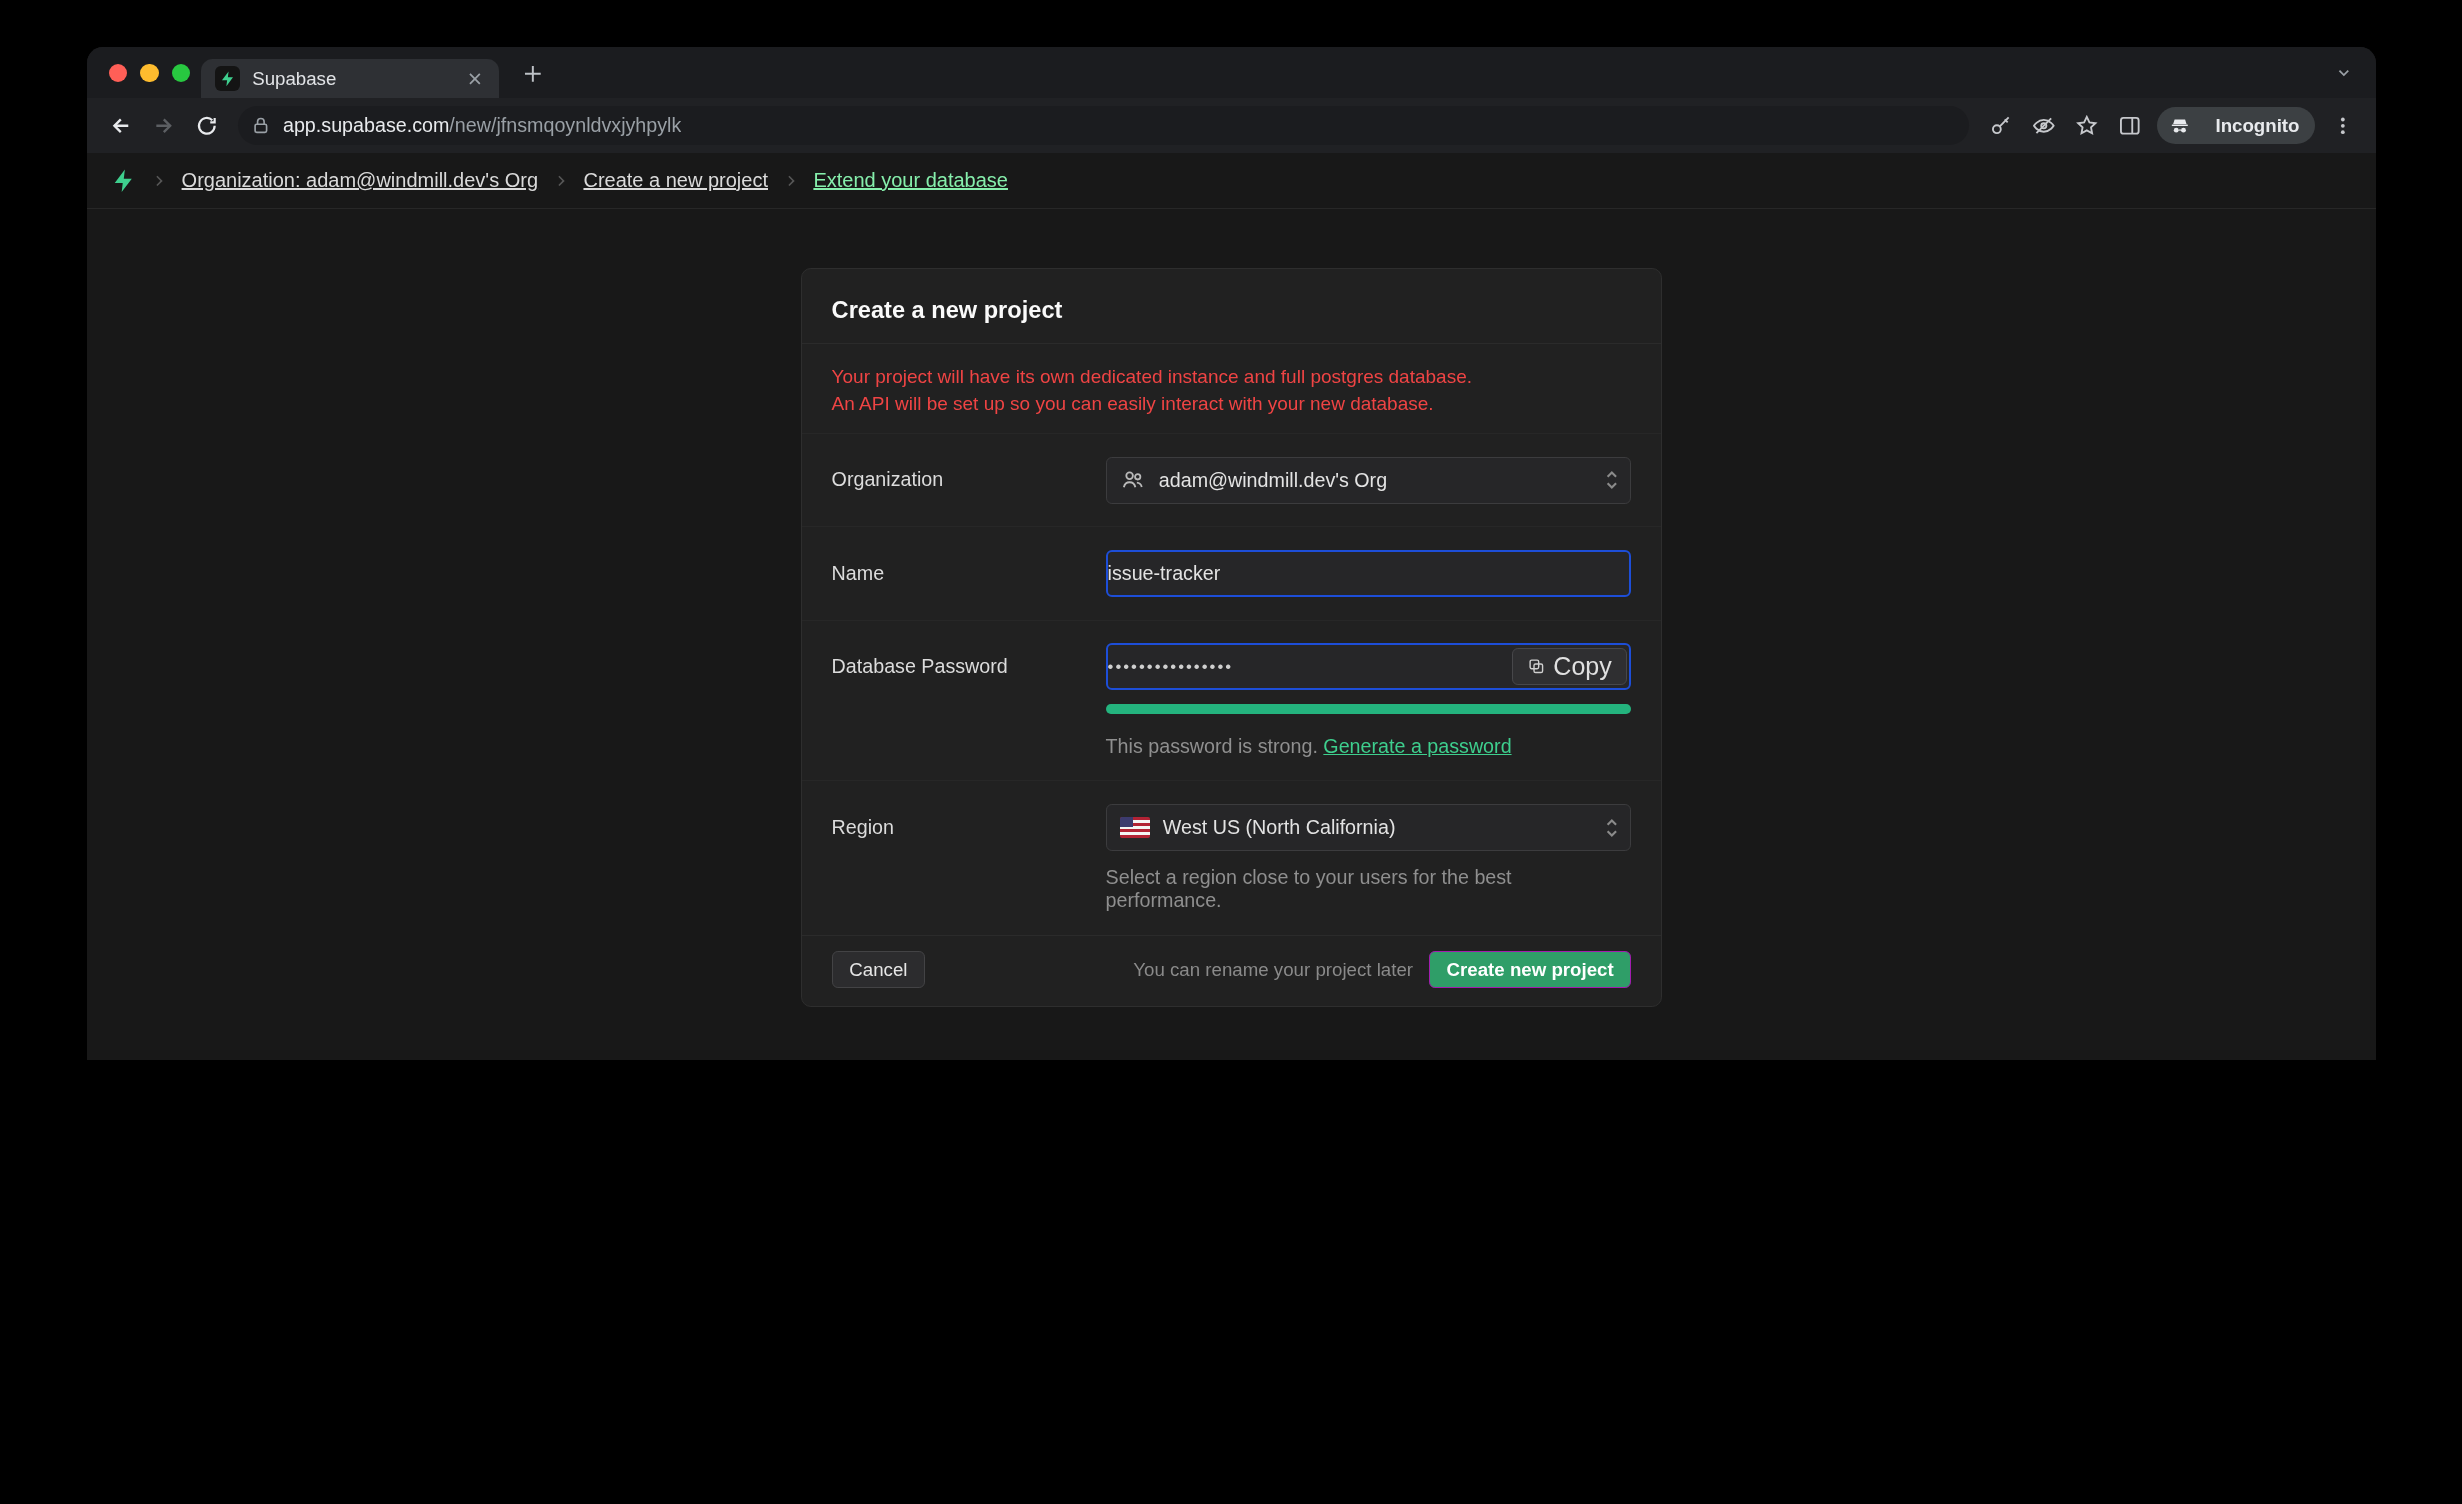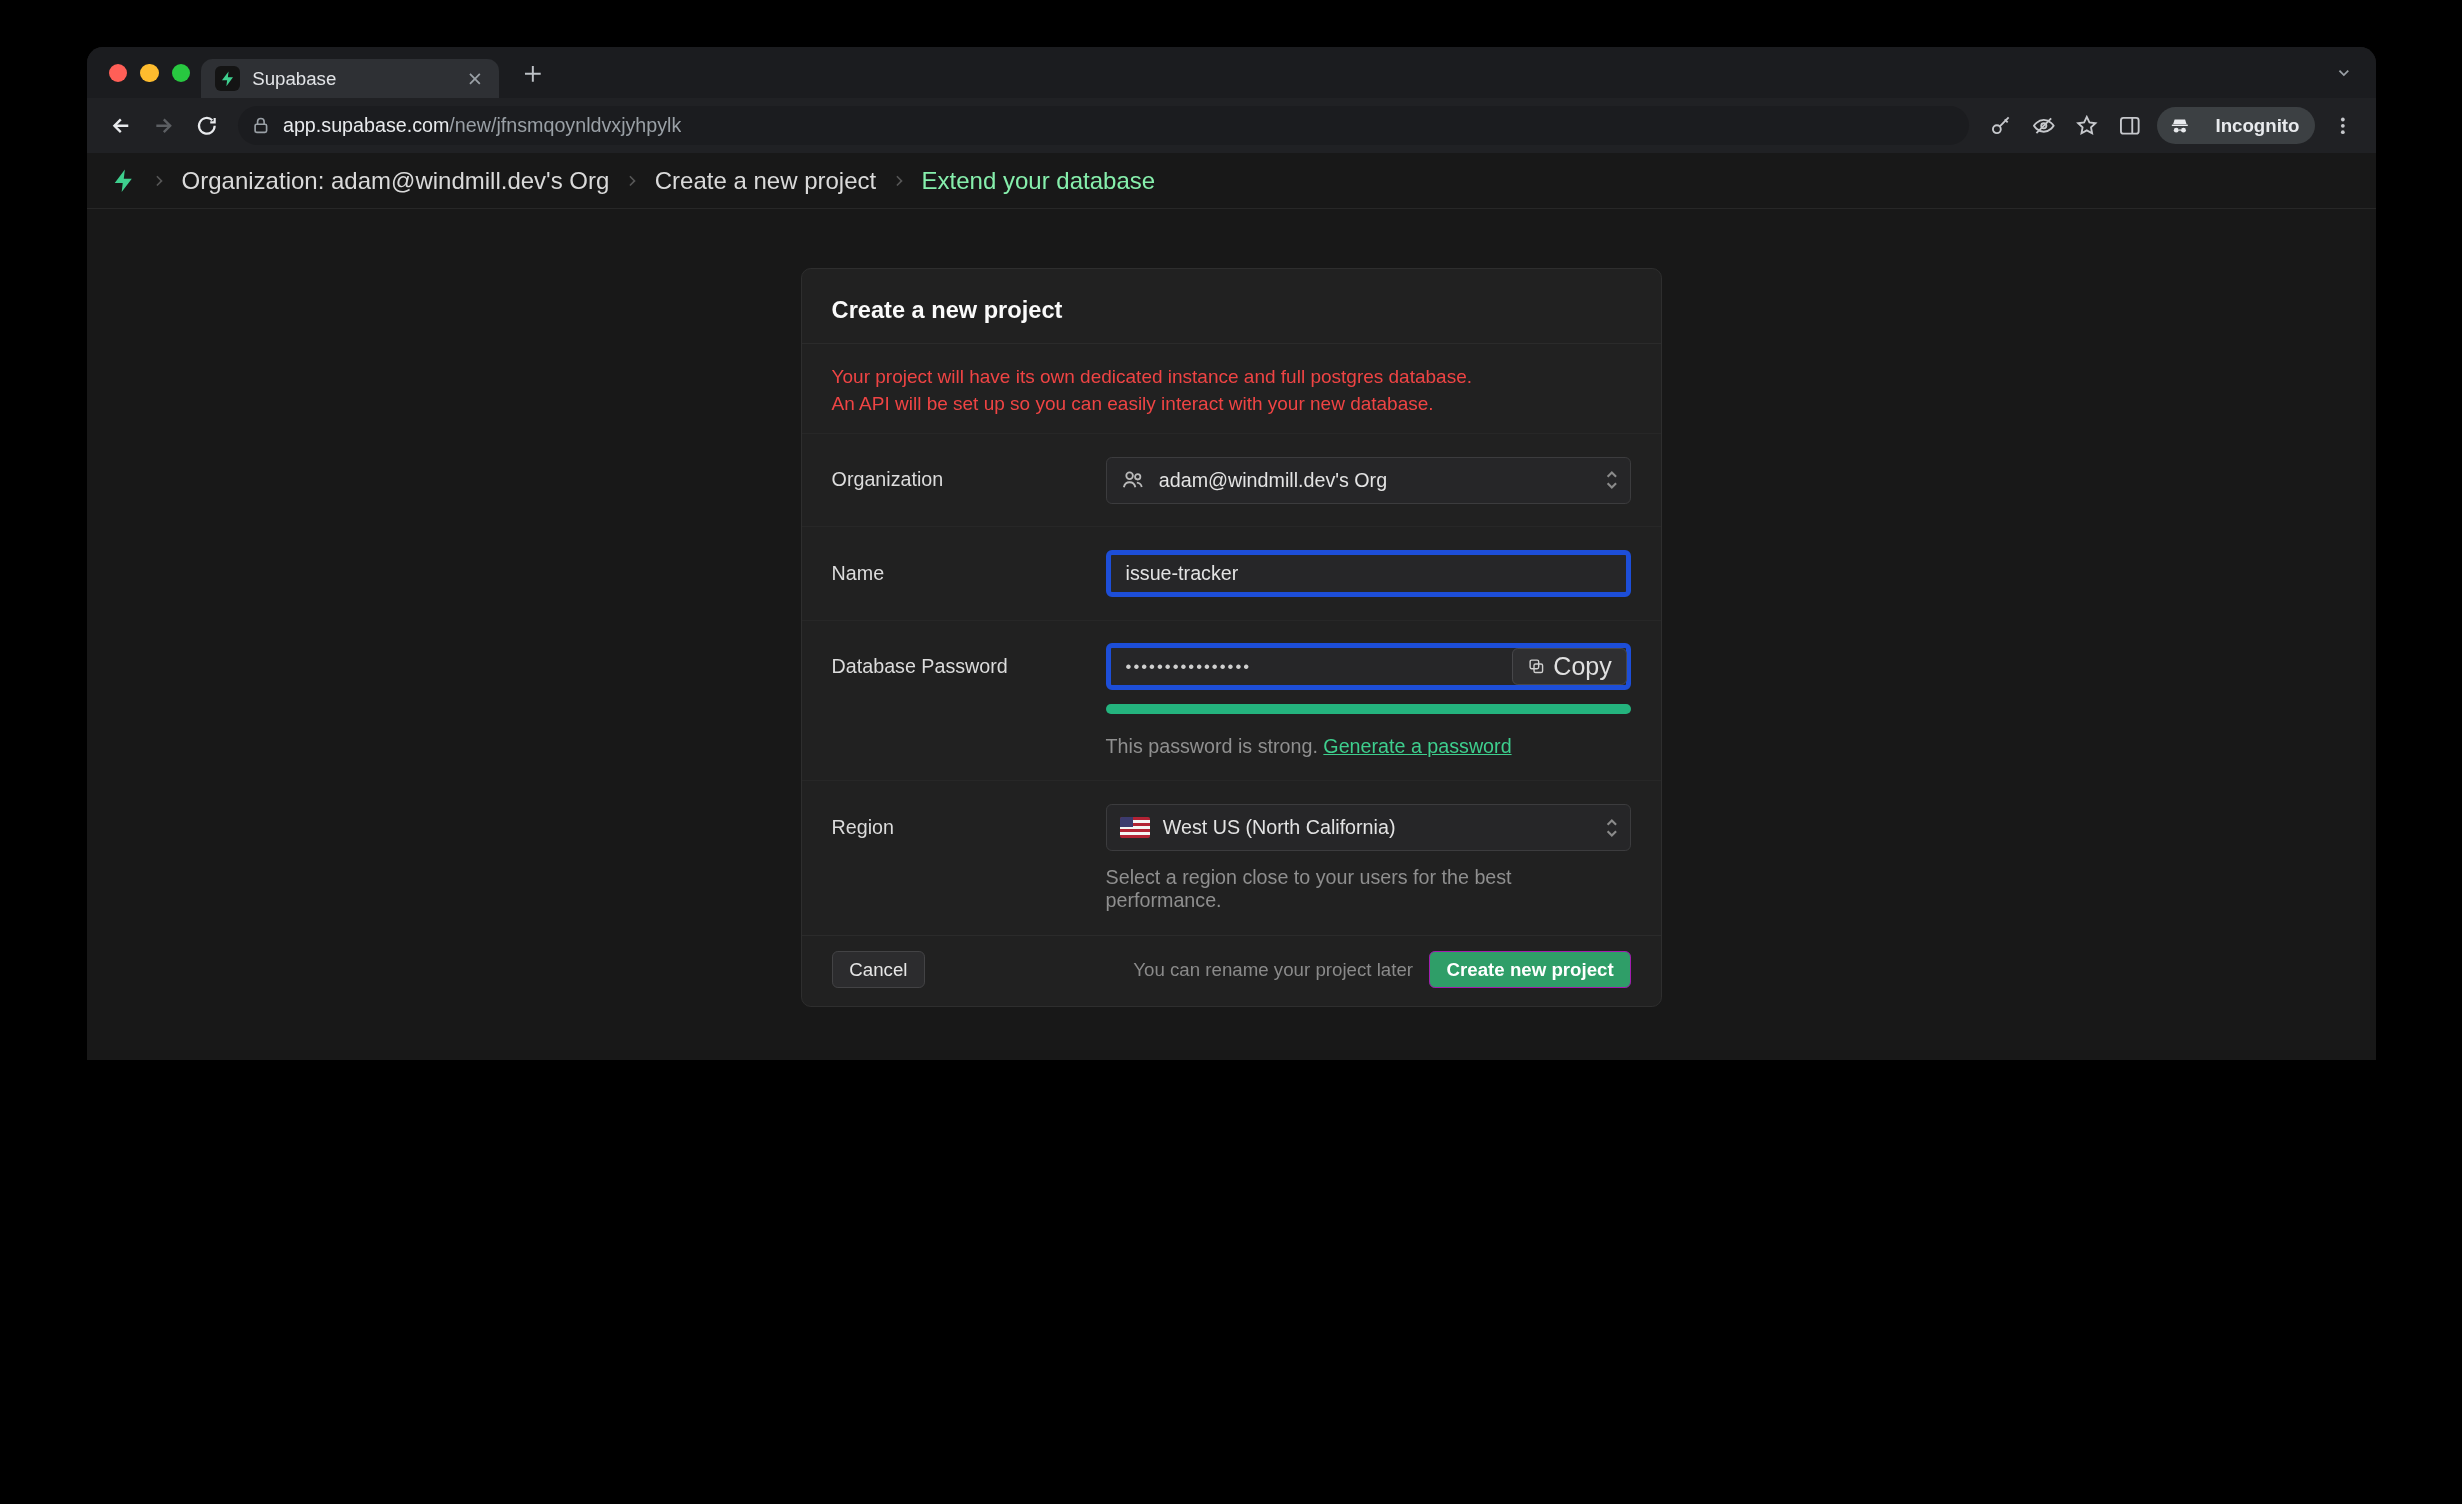--- a/index.html
+++ b/index.html
@@ -38,40 +38,40 @@
   .url .host { color:#e8eaed; }
   .url .path { color:#9aa0a6; }
   .incognito-pill { height:37px; border-radius:18.7px; background:#3c4043; display:flex; align-items:center;
                     gap:25px; padding:0 15.8px 0 11.8px; margin:0 5.9px; flex:none; cursor:default; }
   .incognito-pill span { font-size:18.7px; color:#e8eaed; font-weight:600; }
 
   
   .page { height:1252px; background:#181818; overflow:hidden; }
   .breadcrumb-bar { height:56px; border-bottom:1px solid #272727; display:flex; align-items:center;
                     padding:0 23.6px; gap:14.8px; }
-  .crumb { font-size:24px; color:#dadada; white-space:nowrap; cursor:pointer; }
+  .crumb { font-size:20px; color:#dadada; white-space:nowrap; cursor:pointer;text-decoration:underline; }
   .crumb.dim { color:#86efac; cursor:default; }
 
   
   .card { width:861px; margin:59px auto 0; background:#212121; border:1px solid #2e2e2e;
           border-radius:9.9px; color:#e6e6e6; overflow:hidden; }
   .card-header { padding:27.6px 29.6px 19.7px; }
   .card-title { font-size:23.6px; font-weight:600; color:#fafafa; }
   .card-desc { padding:19.7px 29.6px 15.8px; border-top:1px solid #2b2b2b;
                font-size:19px; line-height:26.6px; color:#ef4444; }
   .form-row { display:flex; padding:22.7px 29.6px; border-top:1px solid #272727; }
   .row-label { width:274px; padding-top:11.8px; font-size:19.7px; color:#dcdcdc; flex:none; }
   .row-control { width:528px; position:relative; }
 
   .select { height:47px; background:#262628; border:1px solid #3c3c3e; border-radius:5.9px;
             display:flex; align-items:center; padding:0 43px 0 13.8px; gap:12.8px;
             font-size:19.7px; color:#e3e3e3; cursor:pointer; position:relative; }
   .updown { position:absolute; right:9.9px; top:50%; transform:translateY(-50%); display:flex; }
-  .text-input { width:100%; height:47px; background:#262628; border:5px solid #1d4ed8; border-radius:5.9px;
-                color:#e3e3e3; font-size:19.7px; padding:0 15px; font-family:inherit; outline:none; }
+  .text-input { width:100%; height:47px; background:#262628; border:2px solid #1d4ed8; border-radius:5.9px;
+                color:#e3e3e3; font-size:19.7px; padding:0 0; font-family:inherit; outline:none; }
   .password-input { letter-spacing:2px; font-size:16.7px; color:#cfcfcf; padding-right:138px; }
   .copy-btn { position:absolute; right:4.9px; top:4.9px; height:37px; padding:0 13.8px;
               background:#2f2f31; border:1px solid #47474a; border-radius:5.9px;
               display:flex; align-items:center; gap:7.9px; font-size:25px; color:#e0e0e0; cursor:pointer; }
   .strength-bar { height:9.9px; border-radius:4.9px; background:#24b47e; margin-top:13.8px; }
   .helper { margin-top:20.7px; font-size:19.7px; color:#8f8f8f; }
   .helper.tight { margin-top:14.8px; }
   .link-green { color:#3ecf8e; text-decoration:underline; cursor:pointer; }
   .link-gray { color:#d2d2d2; text-decoration:underline; cursor:pointer; }
 

